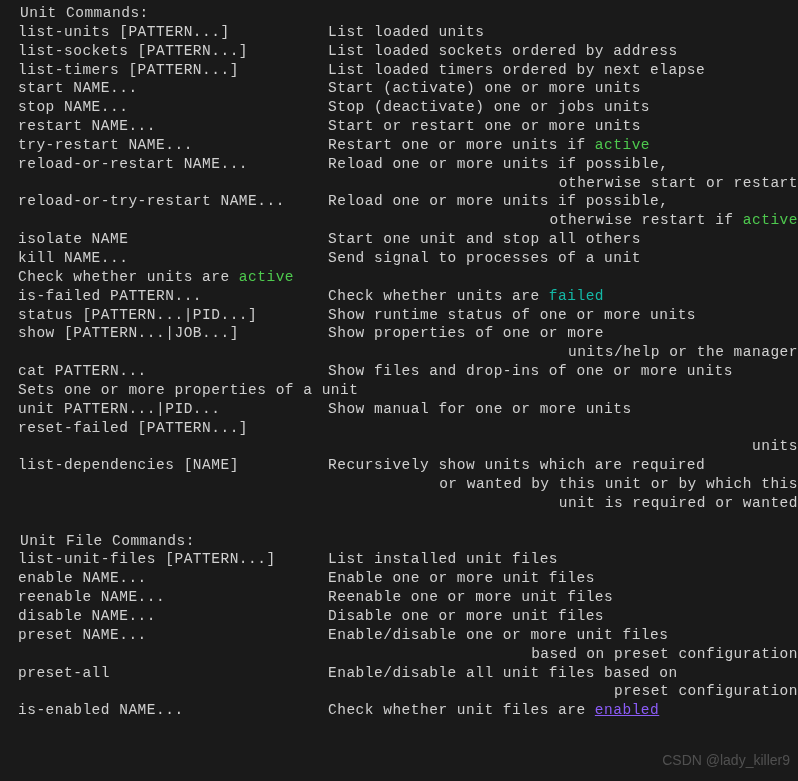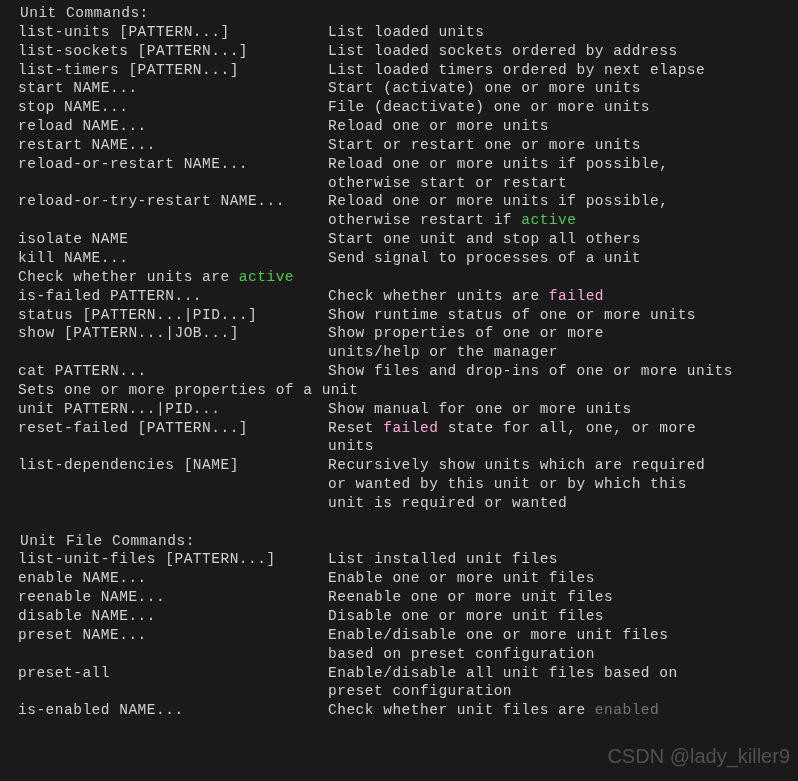--- a/index.html
+++ b/index.html
@@ -31,39 +31,41 @@
       width: 310px;
       flex-shrink: 0;
       white-space: pre;
     }
     .desc-col {
       white-space: pre-wrap;
     }
     .desc-cont {
       padding-left: 328px;
       white-space: pre-wrap;
+      text-align: right;
     }
     .green {
       color: #4ec94e;
     }
     .red {
-      color: #f9a8d4;
+      color: #14b8a6;
     }
     .teal {
-      color: #737373;
+      color: #8b5cf6;
+      text-decoration: underline;
     }
     .blank-line {
       height: 1.3em;
     }
     .watermark {
       position: absolute;
       right: 8px;
       bottom: 12px;
       color: rgba(180,180,180,0.35);
-      font-size: 20px;
+      font-size: 14px;
       font-family: sans-serif;
       letter-spacing: 0;
     }
   </style>
 </head>
 <body>
 
 <div id="root">
     <div class="section-header">Unit Commands:</div>
     <div class="cmd-line">
@@ -77,31 +79,29 @@
     <div class="cmd-line">
       <span class="cmd-col">list-timers [PATTERN...]</span>
       <span class="desc-col">List loaded timers ordered by next elapse</span>
     </div>
     <div class="cmd-line">
       <span class="cmd-col">start NAME...</span>
       <span class="desc-col">Start (activate) one or more units</span>
     </div>
     <div class="cmd-line">
       <span class="cmd-col">stop NAME...</span>
-      <span class="desc-col">File (deactivate) one or more units</span>
-    </div>
-    <div class="cmd-line">
-      <span class="cmd-col">reload NAME...</span>
-      <span class="desc-col">Reload one or more units</span>
+      <span class="desc-col">Stop (deactivate) one or jobs units</span>
     </div>
     <div class="cmd-line">
       <span class="cmd-col">restart NAME...</span>
       <span class="desc-col">Start or restart one or more units</span>
     </div>
     <div class="cmd-line">
+      <span class="cmd-col">try-restart NAME...</span>
+      <span class="desc-col">Restart one or more units if <span class="green">active</span></span>
     </div>
     <div class="cmd-line">
       <span class="cmd-col">reload-or-restart NAME...</span>
       <span class="desc-col">Reload one or more units if possible,</span>
     </div>
     <div class="desc-cont">otherwise start or restart</div>
     <div class="cmd-line">
       <span class="cmd-col">reload-or-try-restart NAME...</span>
       <span class="desc-col">Reload one or more units if possible,</span>
     </div>
@@ -136,21 +136,20 @@
     </div>
     <div class="cmd-line">
       <span class="desc-col">Sets one or more properties of a unit</span>
     </div>
     <div class="cmd-line">
       <span class="cmd-col">unit PATTERN...|PID...</span>
       <span class="desc-col">Show manual for one or more units</span>
     </div>
     <div class="cmd-line">
       <span class="cmd-col">reset-failed [PATTERN...]</span>
-      <span class="desc-col">Reset <span class="red">failed</span> state for all, one, or more</span>
     </div>
     <div class="desc-cont">units</div>
     <div class="cmd-line">
       <span class="cmd-col">list-dependencies [NAME]</span>
       <span class="desc-col">Recursively show units which are required</span>
     </div>
     <div class="desc-cont">or wanted by this unit or by which this</div>
     <div class="desc-cont">unit is required or wanted</div>
     <div class="blank-line"></div>
     <div class="section-header">Unit File Commands:</div>

